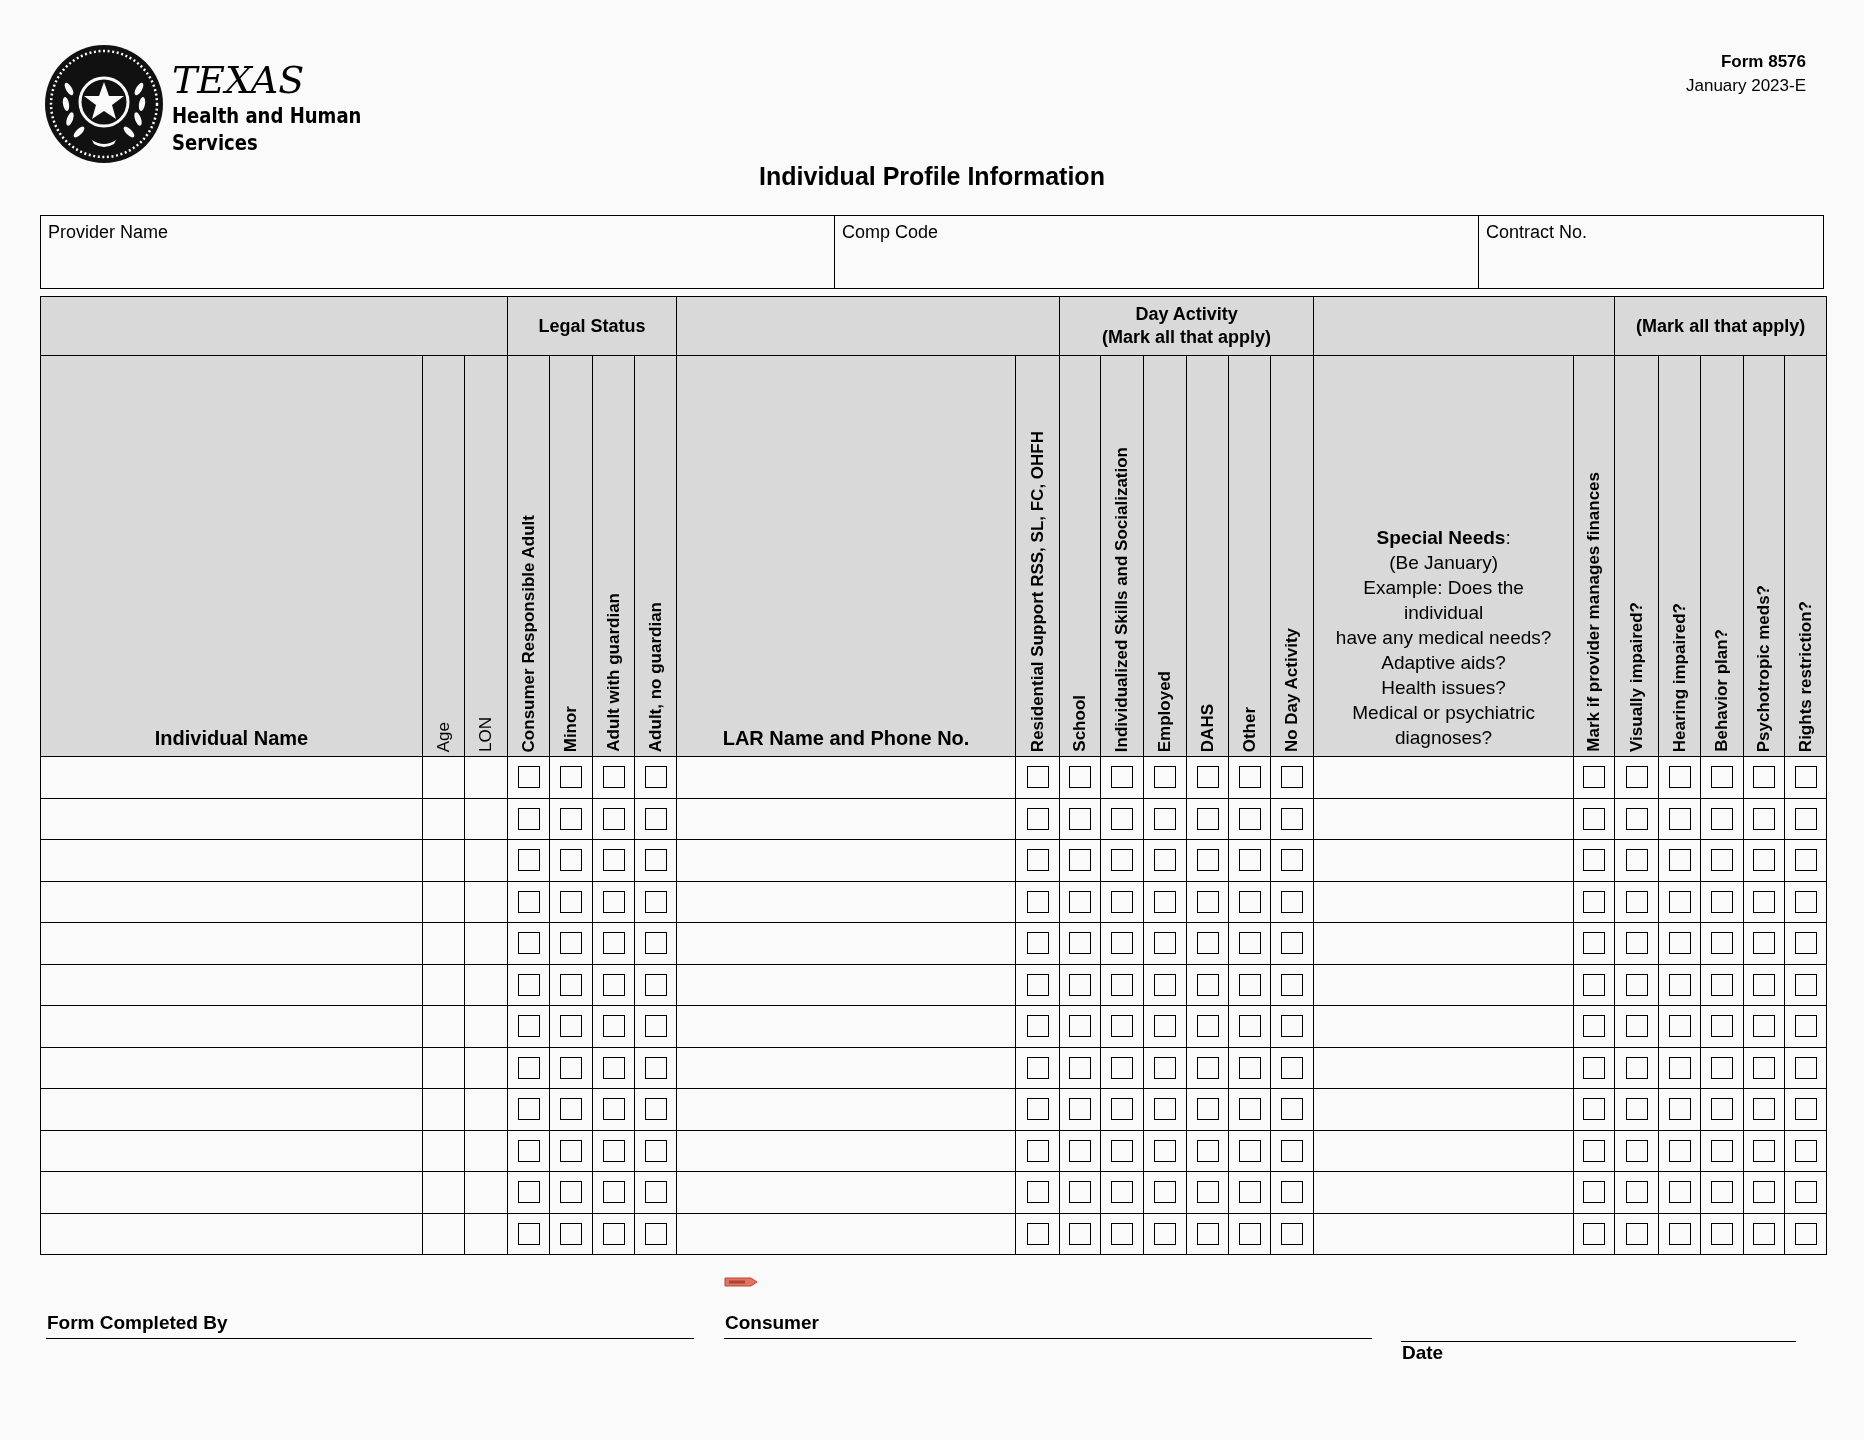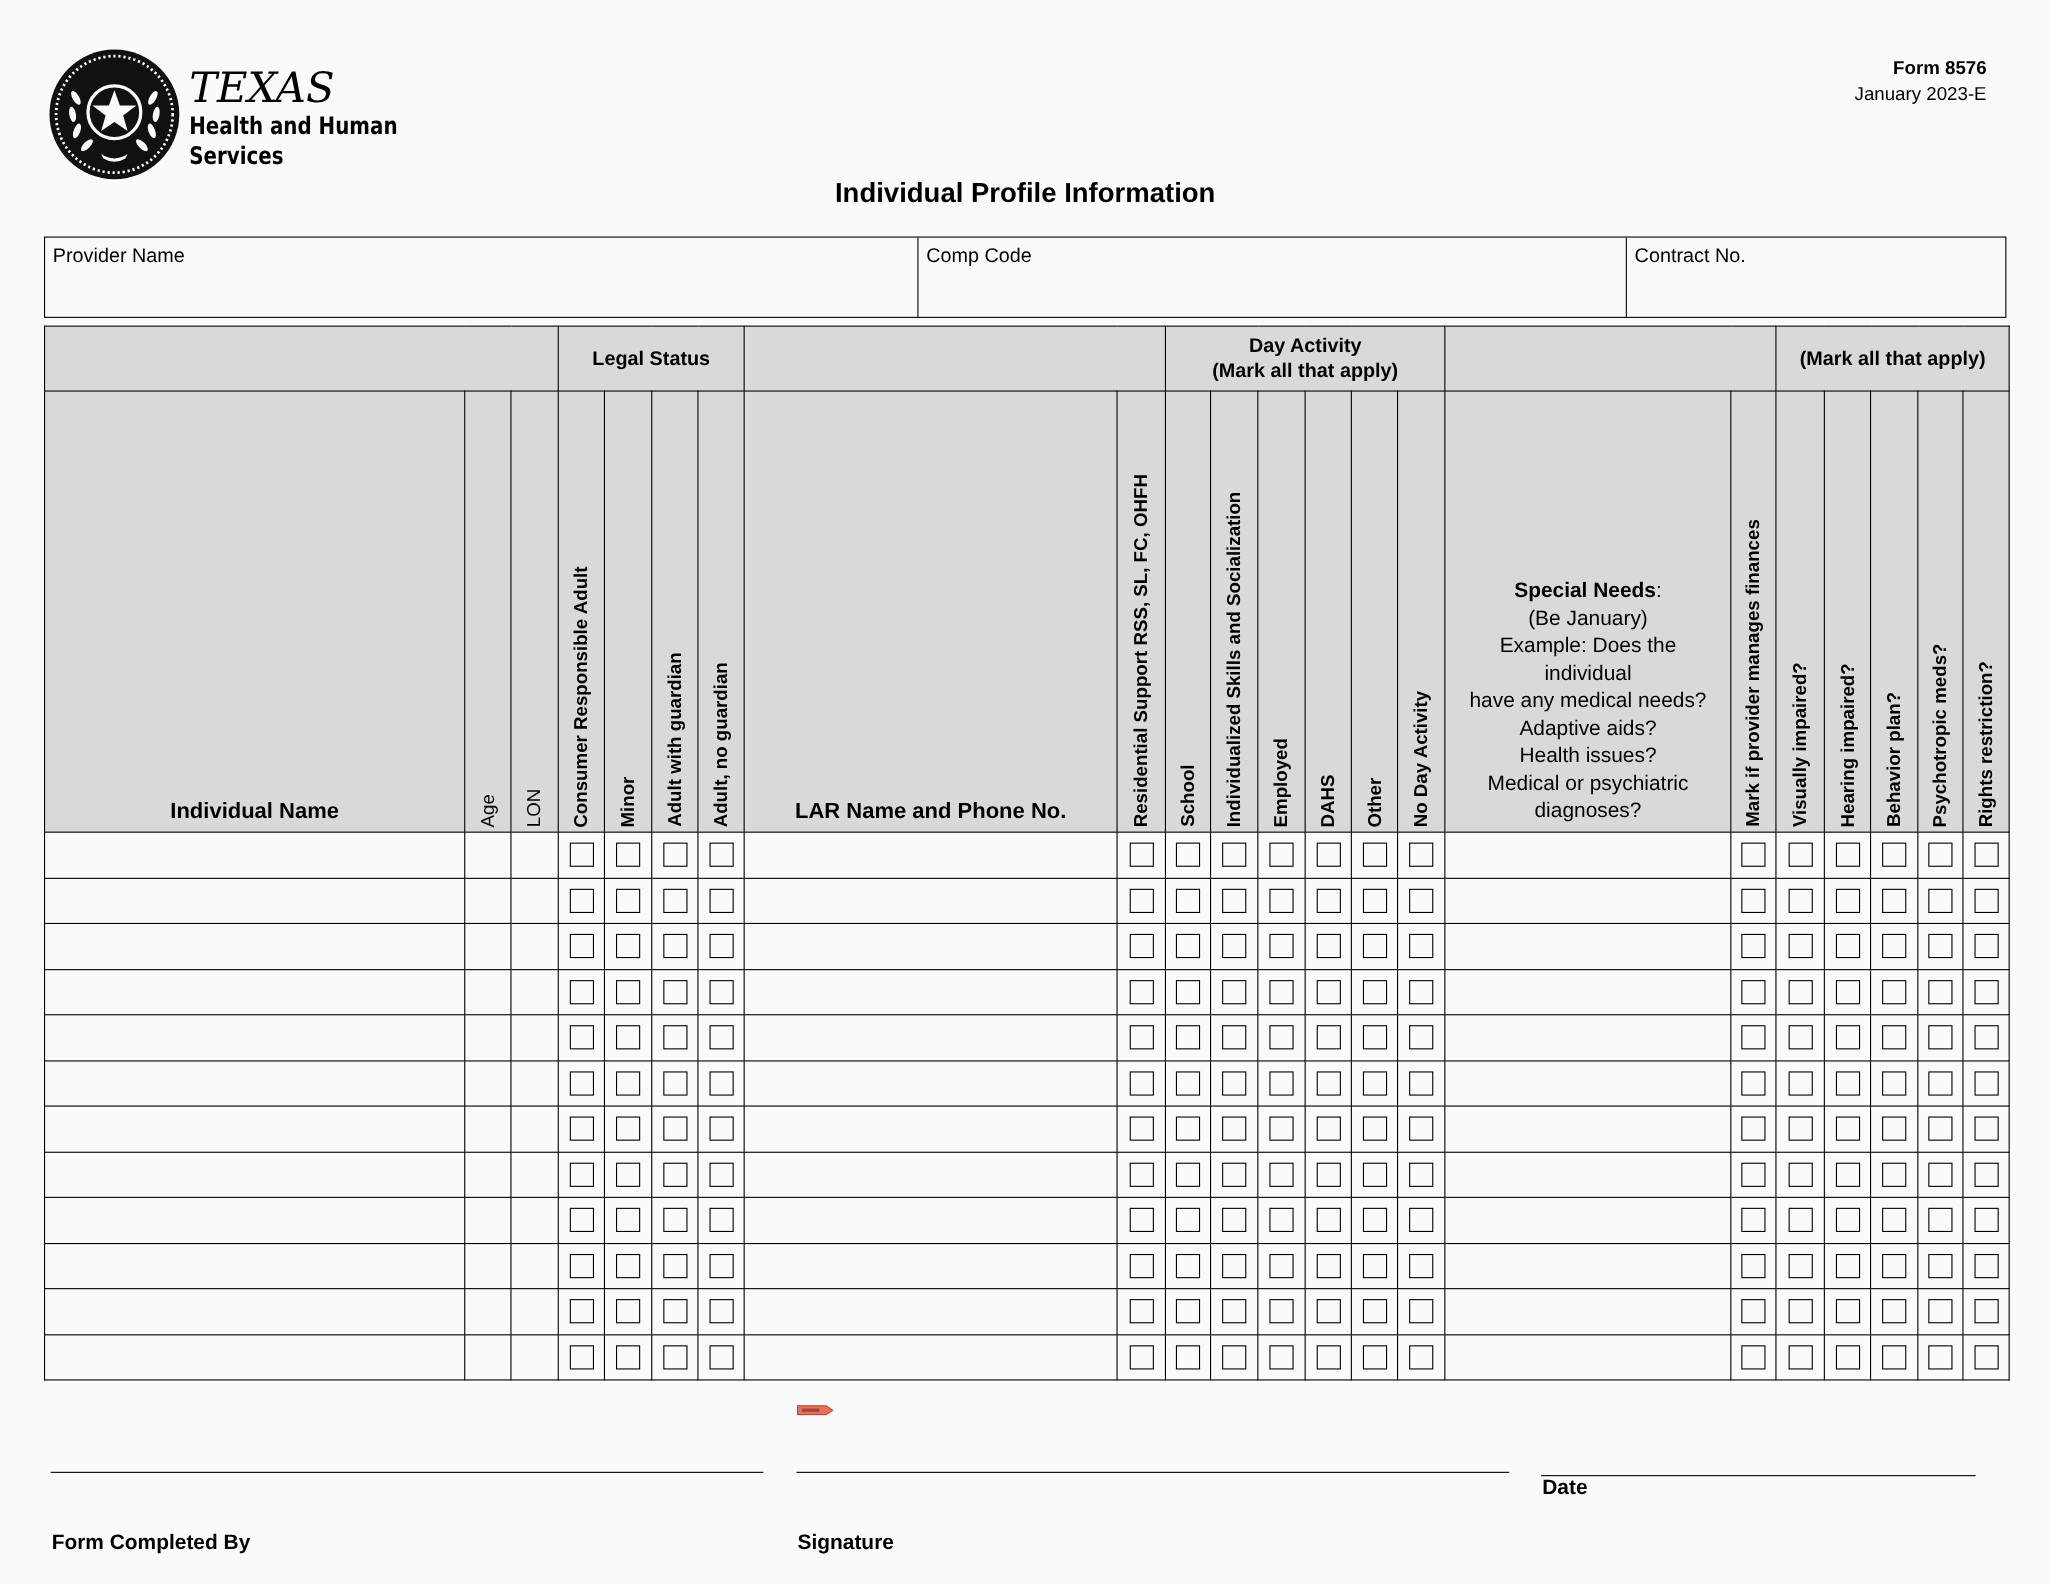--- a/index.html
+++ b/index.html
@@ -22,21 +22,21 @@
   .colhead{height:394px;vertical-align:bottom;}
   .vtext{writing-mode:vertical-rl;transform:rotate(180deg);white-space:nowrap;font-size:17px;font-weight:bold;margin:0 auto 4px auto;text-align:left;}
   .vtext.normal{font-weight:normal;}
   .hbig{font-size:20px;font-weight:bold;text-align:center;padding-bottom:6px !important;}
   .special{font-size:19px;font-weight:normal;text-align:center;line-height:25px;padding-bottom:6px !important;}
   .special b{font-weight:bold;}
   #profile tbody td{height:40.5px;background:#fafafa;}
   .cb{width:22px;height:22px;border:1.5px solid #000;margin:0 auto;box-sizing:border-box;background:#fafafa;}
   #tag{left:724px;top:1277px;width:34px;height:10px;}
   .sigline{position:absolute;top:1338px;border-top:1.5px solid #000;}
-  .siglabel{position:absolute;top:1392px;font-size:19px;font-weight:bold;}
+  .siglabel{position:absolute;top:1312px;font-size:19px;font-weight:bold;}
 </style>
 </head>
 <body>
 
 <svg id="seal" class="abs" viewBox="0 0 120 120">
   <circle cx="60" cy="60" r="59" fill="#111"></circle>
   <circle cx="60" cy="60" r="53" fill="none" stroke="#fafafa" stroke-width="2.5" stroke-dasharray="2 2.6"></circle>
   <circle cx="60" cy="60" r="48" fill="#111"></circle>
   <path d="M60 12 A48 48 0 0 1 60 108 Z" fill="#fafafa" opacity="0"></path>
   <rect x="60" y="12" width="1" height="20" fill="#fafafa" opacity="0"></rect>
@@ -890,15 +890,15 @@
 </table>
 
 <svg id="tag" class="abs" viewBox="0 0 34 10">
   <polygon points="1,1 27,1 33,5 27,9 1,9" fill="#e5725e" stroke="#b84a3a" stroke-width="1"></polygon>
   <rect x="5" y="3.5" width="16" height="3" fill="#7a2a20" opacity="0.6"></rect>
 </svg>
 
 <div class="sigline" style="left:46px;width:648px"></div>
 <div class="siglabel" style="left:47px">Form Completed By</div>
 <div class="sigline" style="left:724px;width:648px"></div>
-<div class="siglabel" style="left:725px">Signature</div>
+<div class="siglabel" style="left:725px">Consumer</div>
 <div class="sigline" style="left:1401px;width:395px;top:1341px"></div>
 <div class="siglabel" style="left:1402px;top:1342px">Date</div>
 
 </body></html>

